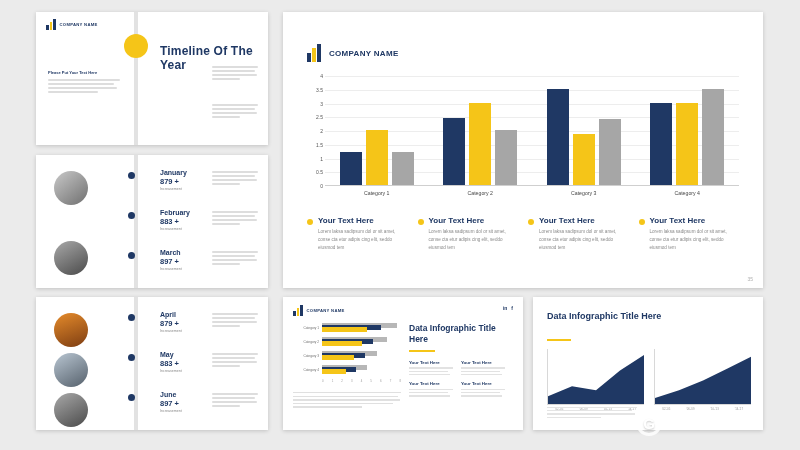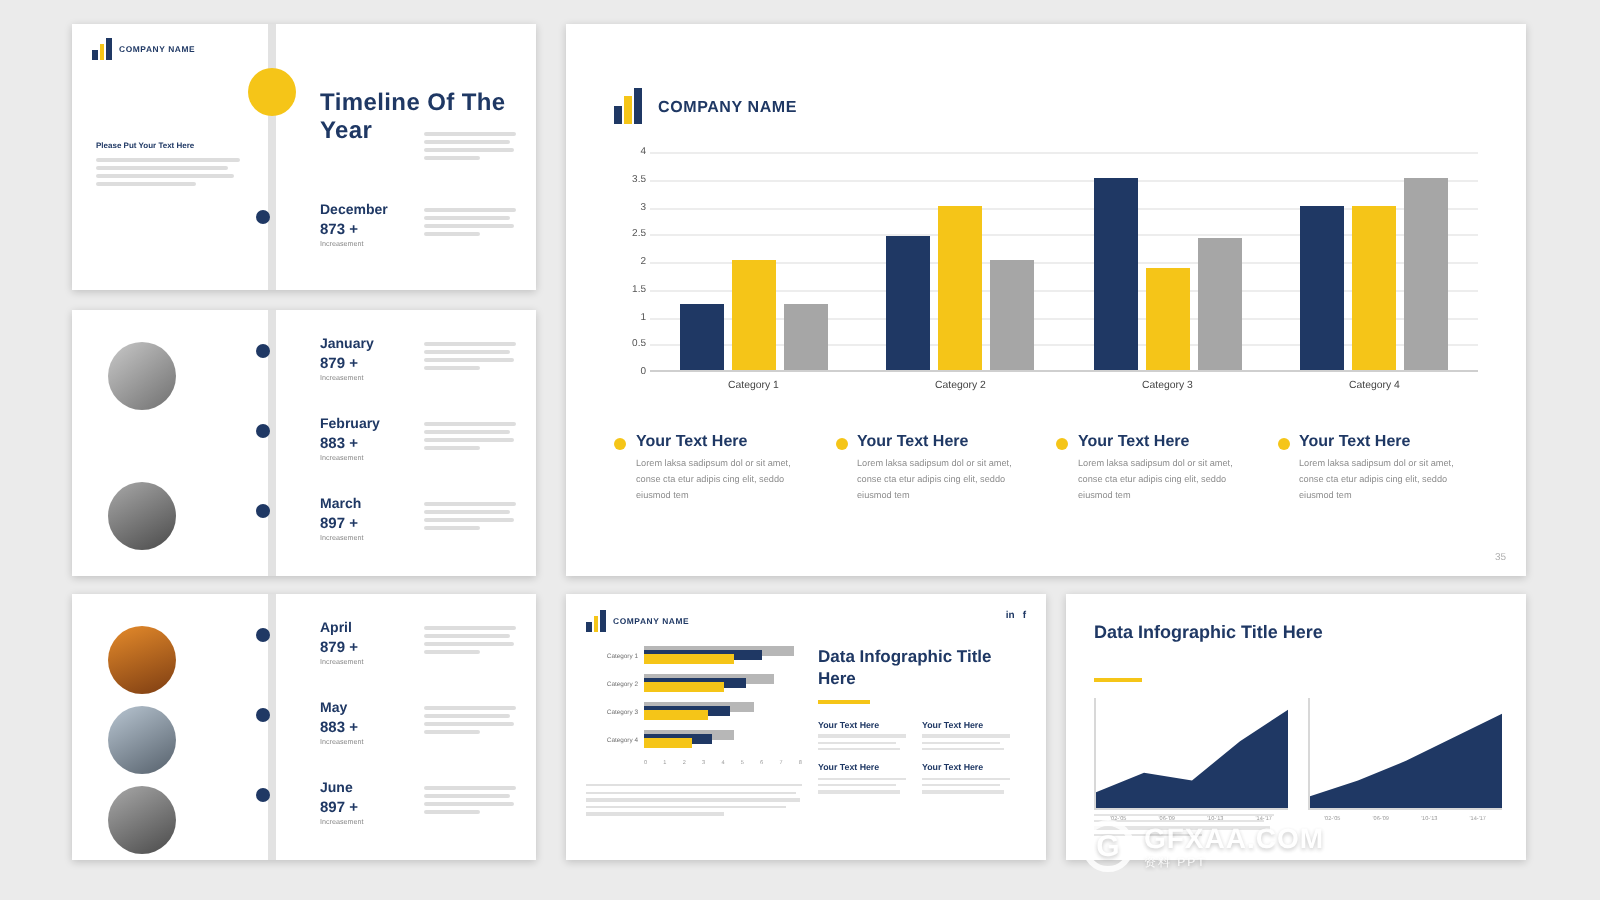--- a/index.html
+++ b/index.html
@@ -180,26 +180,20 @@
       </div>
     </div>
 
     <div class="evt-body body-lines" style="top:54px;">
       <span style="width:100%"></span>
         <span style="width:94%"></span>
         <span style="width:98%"></span>
         <span style="width:60%"></span>
     </div>
 
-    <div class="evt" style="top:90px;">
-      <div class="dot"></div>
-      <div class="month">December</div>
-      <div class="num">873 +</div>
-      <div class="sub">Increasement</div>
-    </div>
     <div class="evt-body body-lines" style="top:92px;">
       <span style="width:100%"></span>
         <span style="width:94%"></span>
         <span style="width:98%"></span>
         <span style="width:60%"></span>
     </div>
   </div>
 
   <div class="slide tl s2">
     <div class="vline"></div>
@@ -522,19 +516,15 @@
     <div class="foot">
       <span style="width:100%"></span>
         <span style="width:94%"></span>
         <span style="width:98%"></span>
         <span style="width:60%"></span>
     </div>
   </div>
 
   <div class="wm">
     <div class="ring">G</div>
-    <div class="wm-txt">
-      <div class="t1">GFXAA.COM</div>
-      <div class="t2">资料 PPT</div>
-    </div>
   </div>
 
 </div>
 
 </body></html>

